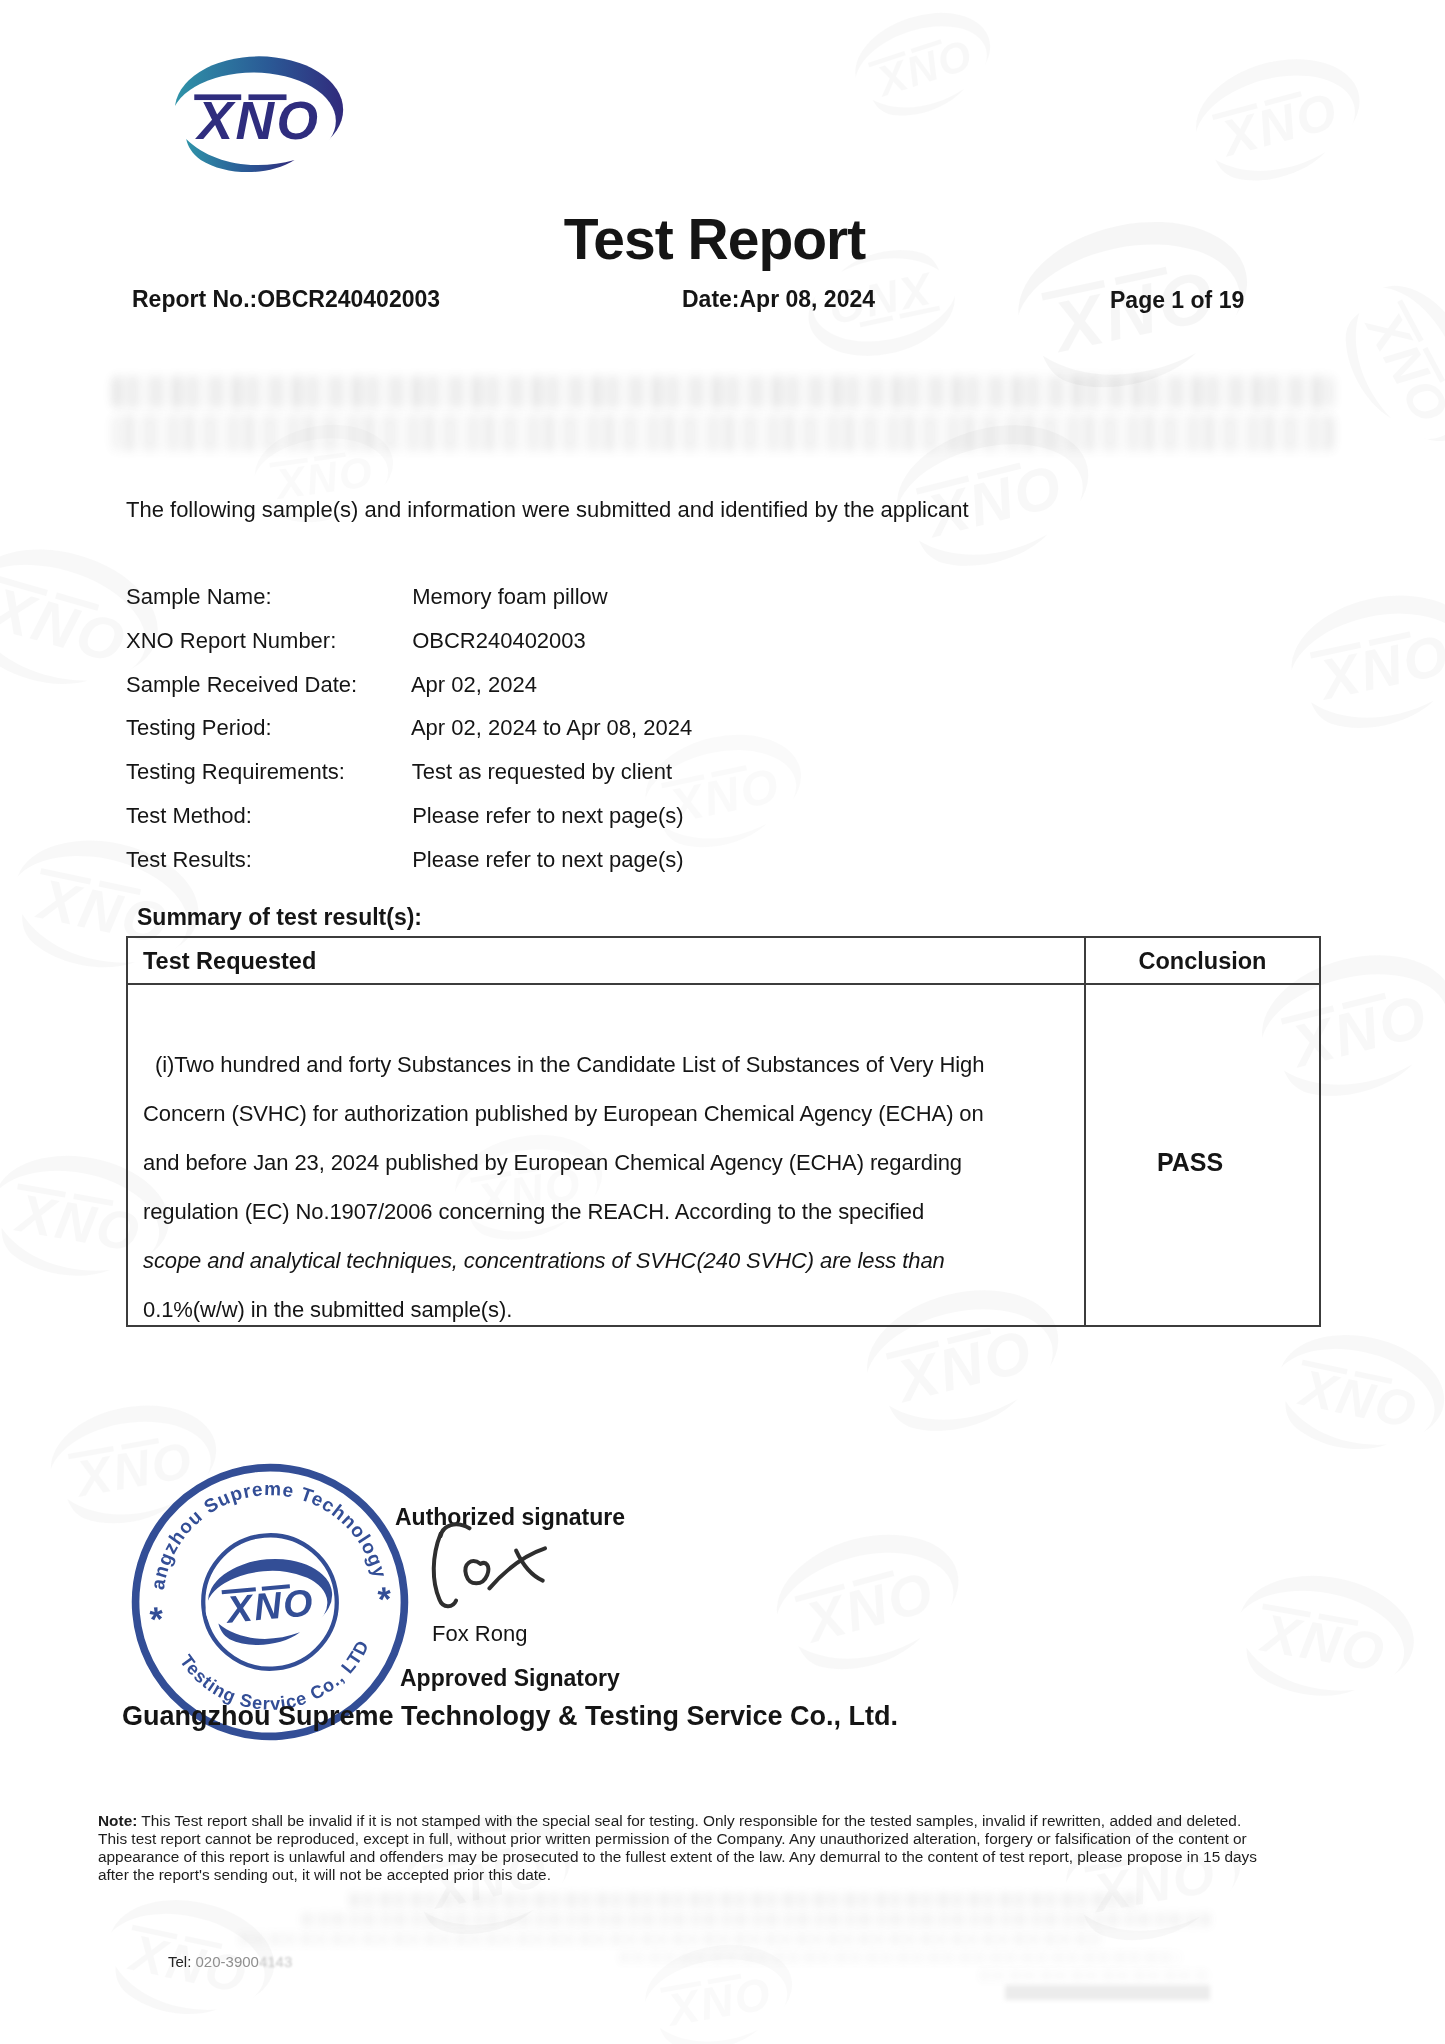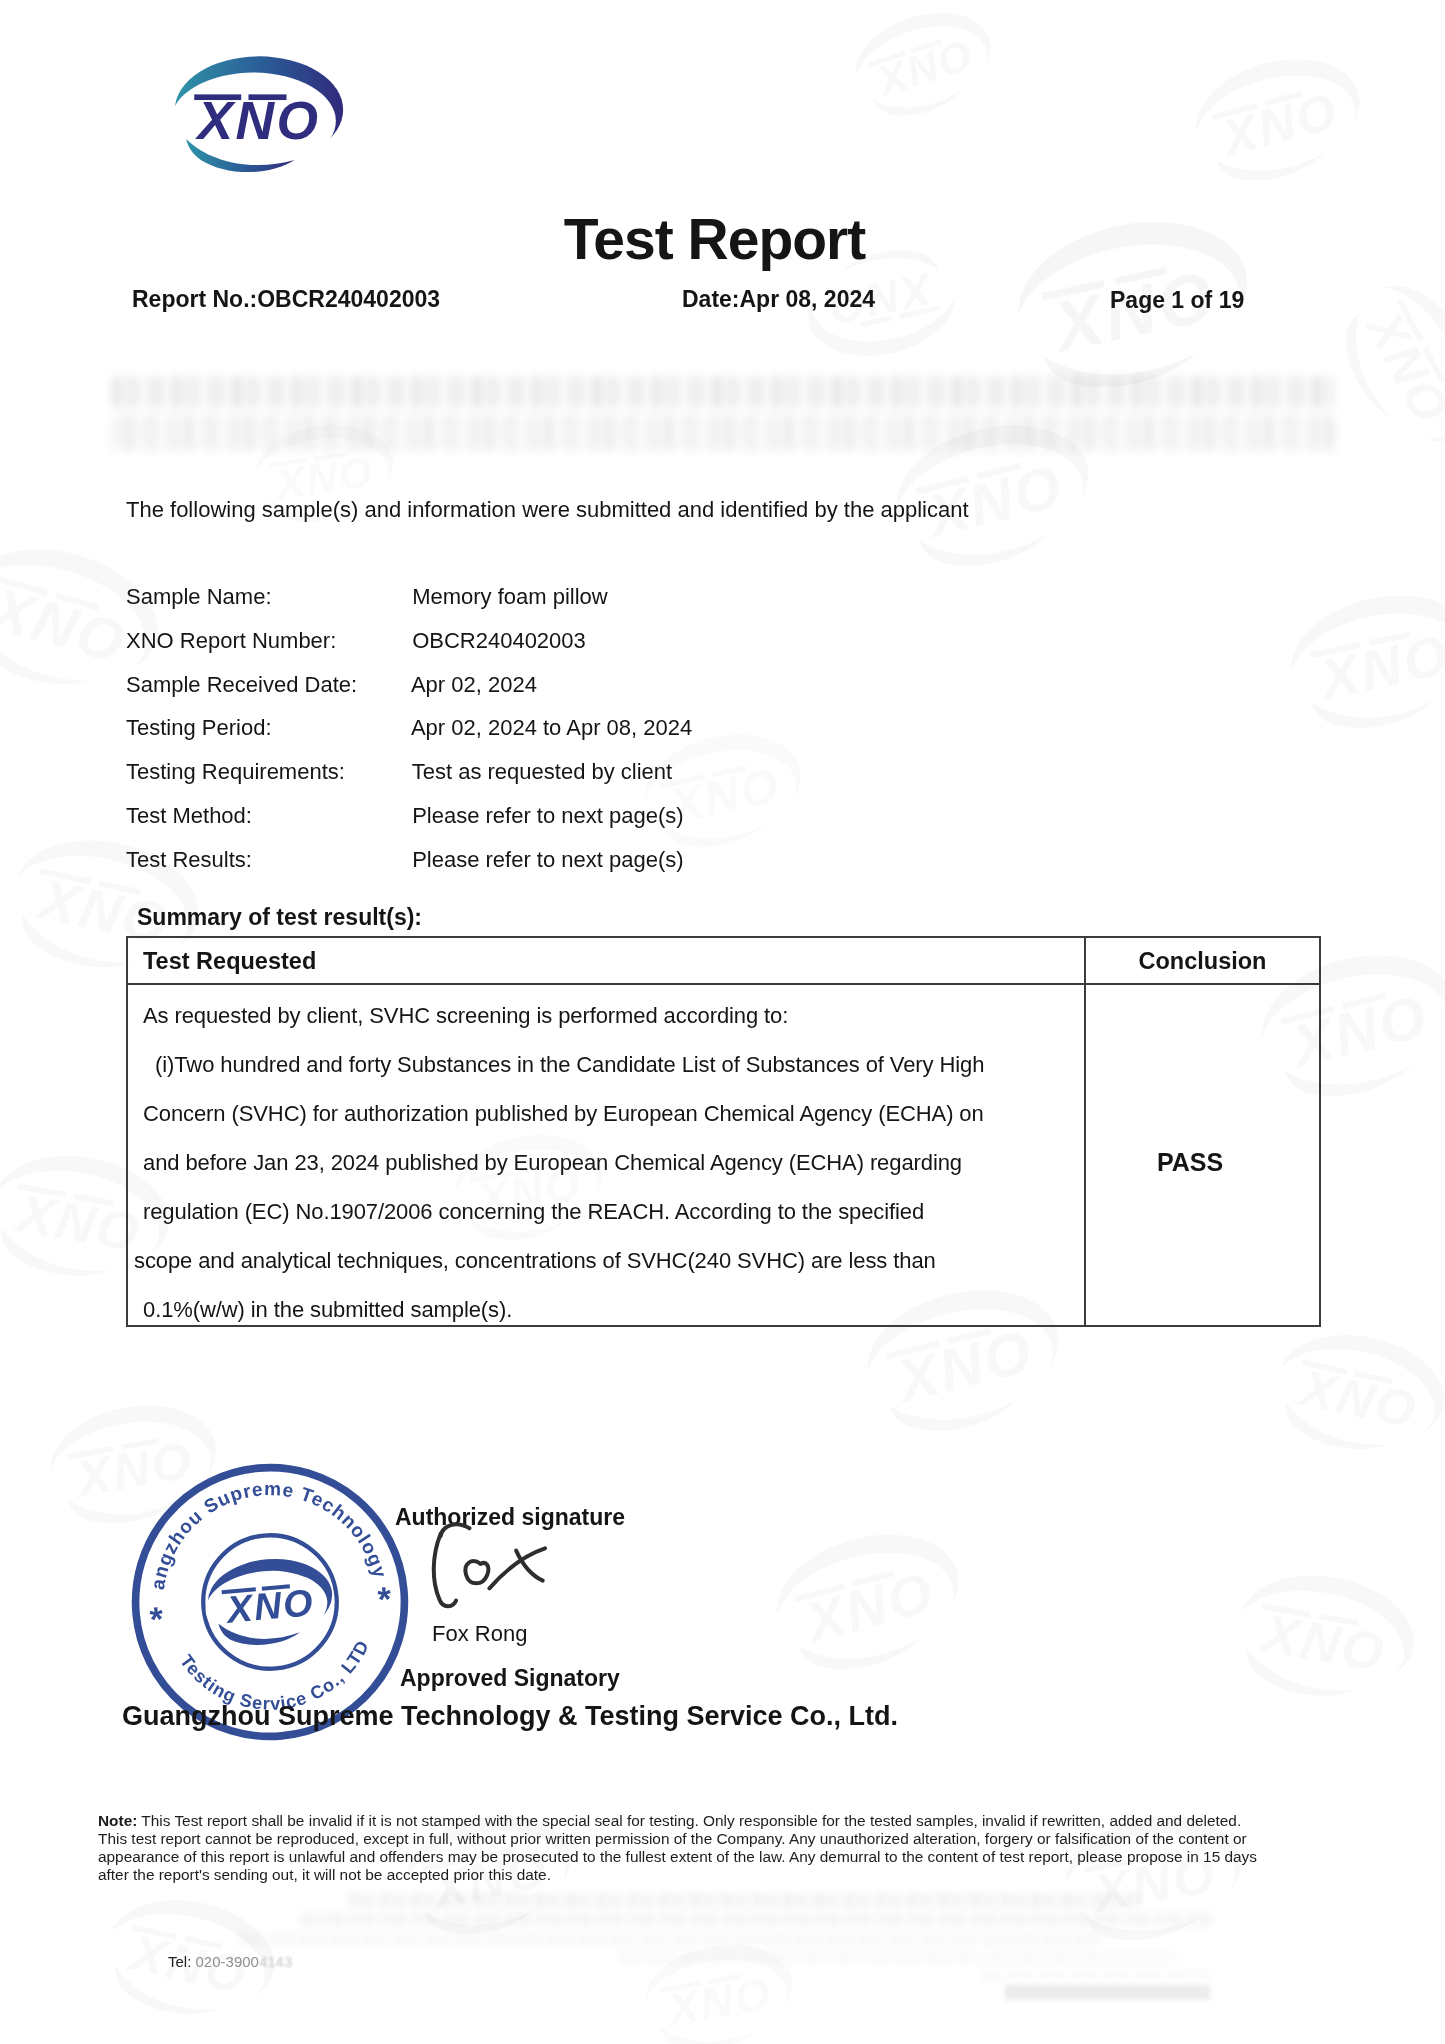--- a/index.html
+++ b/index.html
@@ -193,26 +193,25 @@
   </div>
 
   <div class="abs b" style="left:137px;top:904px;font-size:23px;">Summary of test result(s):</div>
 
   <div class="tbl" style="left:126px;top:936px;width:1191px;height:387px;">
     <div class="vdiv" style="left:956px;"></div>
     <div class="hdiv" style="top:45px;"></div>
     <div class="abs cell-h" style="left:15px;top:10px;">Test Requested</div>
     <div class="abs cell-h" style="left:958px;width:233px;top:10px;text-align:center;">Conclusion</div>
 
-    <div class="rline" style="left:15px;top:65px;">As requested by client, SVHC screening is performed according to:</div>
     <div class="rline" style="left:15px;top:114px;margin-left:12px;">(i)Two hundred and forty Substances in the Candidate List of Substances of Very High</div>
     <div class="rline" style="left:15px;top:163px;">Concern (SVHC) for authorization published by European Chemical Agency (ECHA) on</div>
     <div class="rline" style="left:15px;top:212px;">and before Jan 23, 2024 published by European Chemical Agency (ECHA) regarding</div>
     <div class="rline" style="left:15px;top:261px;">regulation (EC) No.1907/2006 concerning the REACH. According to the specified</div>
-    <div class="rline" style="left:6px;top:310px;">scope and analytical techniques, concentrations of SVHC(240 SVHC) are less than</div>
+    <div class="rline" style="left:15px;top:310px;font-style:italic;">scope and analytical techniques, concentrations of SVHC(240 SVHC) are less than</div>
     <div class="rline" style="left:15px;top:359px;">0.1%(w/w) in the submitted sample(s).</div>
 
     <div class="pass" style="left:958px;width:208px;top:210px;">PASS</div>
   </div>
 
   <svg class="abs" style="left:127px;top:1459px;transform:rotate(-5deg);opacity:.93;" width="286" height="286" viewBox="0 0 300 300">
     <g fill="none" stroke="#24418f">
       <circle cx="150" cy="150" r="141" stroke-width="8"></circle>
       <circle cx="150" cy="150" r="70" stroke-width="4.5"></circle>
     </g>

